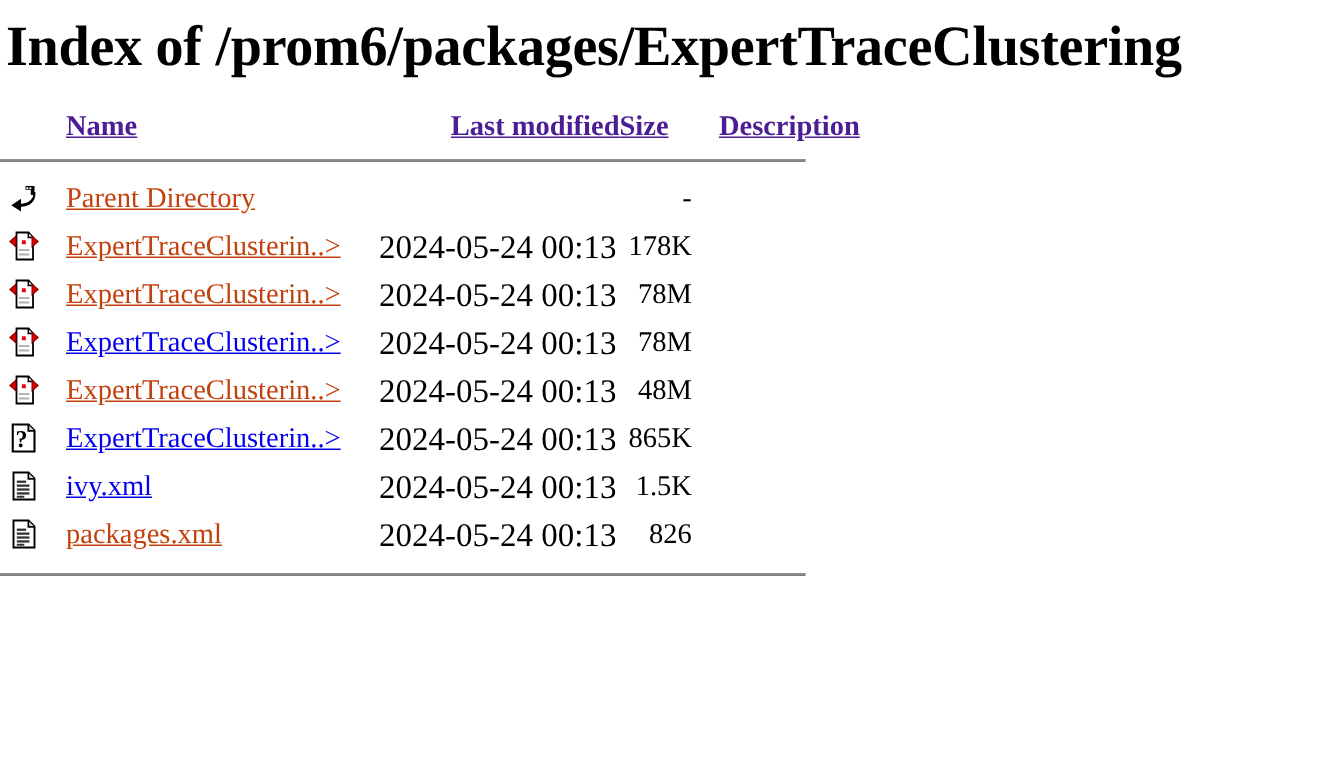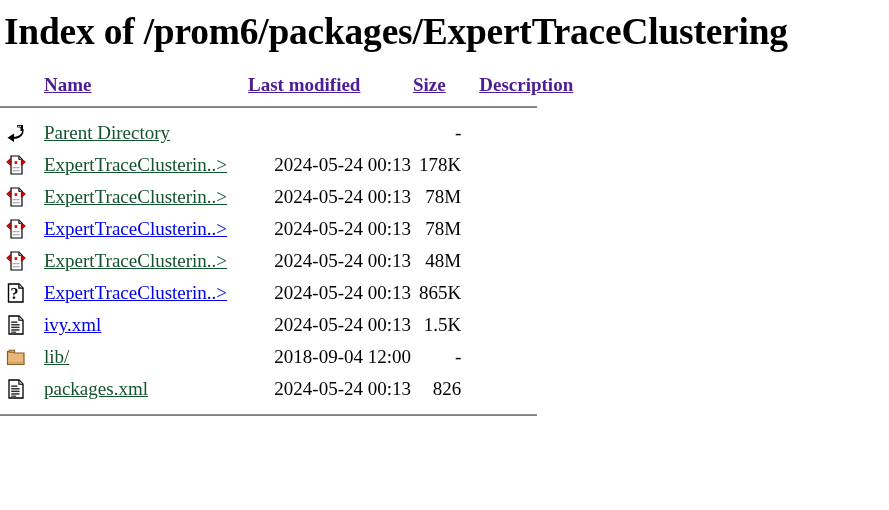--- a/index.html
+++ b/index.html
@@ -44,21 +44,21 @@
     white-space: nowrap;
   }
 
   
   tr.hdr th {
     font-weight: normal;
     padding-bottom: 7px;
   }
   tr.hdr th.c-icon { width: 32px; }
   tr.hdr th.c-name { width: 200px; text-align: left; padding-left: 6px; }
-  tr.hdr th.c-date { width: 165px; text-align: left; padding-left: 4px;}
+  tr.hdr th.c-date { width: 165px; text-align: right; padding-left: 4px;}
   tr.hdr th.c-size { width: 50px;  text-align: left; }
   tr.hdr th.c-desc { width: 110px; text-align: center; padding-left: 8px;}
 
   a.hdr-link {
     color: #4c1d95;
     font-weight: bold;
     text-decoration: underline;
   }
 
   
@@ -80,34 +80,34 @@
     text-align: left;
     padding-left: 6px;
   }
   tr.item td.c-name {
     padding-left: 6px;
     text-align: left;
   }
   tr.item td.c-date {
     text-align: right;
     padding-right: 2px;
-    font-size: 19px;
+    font-size: 22px;
   }
   tr.item td.c-size {
     text-align: right;
     padding-right: 2px;
     padding-left: 6px;
   }
   tr.item td.c-desc { text-align: left; }
 
   a.file-link {
     text-decoration: underline;
   }
   a.file-link.unvisited { color: #0000ee; }
-  a.file-link.visited   { color: #14532d; }
+  a.file-link.visited   { color: #c2410c; }
 
   
   .icon {
     display: inline-block;
     width: 20px;
     height: 22px;
     vertical-align: middle;
     position: relative;
     top: -1px;
   }
@@ -233,31 +233,20 @@
                 <path d="M12.9 2.2 L12.9 6.2 L17 6.2" fill="#d0d0d0" stroke="#000000" stroke-width="1.1"></path>
                 <rect x="5.2" y="7.4" width="6.2" height="1.5" fill="#303030"></rect>
                 <rect x="5.2" y="10" width="8.4" height="1.5" fill="#303030"></rect>
                 <rect x="5.2" y="12.6" width="8.4" height="1.5" fill="#303030"></rect>
                 <rect x="5.2" y="15.2" width="8.4" height="1.5" fill="#303030"></rect>
                 <rect x="5.2" y="17.5" width="5" height="1.3" fill="#303030"></rect>
               </svg></span></td>
           <td class="c-name"><a href="#" class="file-link unvisited">ivy.xml</a></td>
           <td class="c-date">2024-05-24 00:13</td>
           <td class="c-size">1.5K</td>
-          <td class="c-desc"></td>
-        </tr>
-        <tr class="item">
-          <td class="c-icon"><span class="icon"><svg width="20" height="22" viewBox="0 0 20 22">
-                <path d="M1.5 5.5 L7.5 5.5 L8.8 7 L18 7 L18 18.5 L1.5 18.5 Z" fill="#e8b878" stroke="#8a5a24" stroke-width="1.2"></path>
-                <rect x="3.2" y="4.2" width="5.4" height="2" fill="#e8b878" stroke="#8a5a24" stroke-width="1"></rect>
-                <path d="M2.4 16.8 L17.2 16.8" stroke="#c99050" stroke-width="1"></path>
-              </svg></span></td>
-          <td class="c-name"><a href="#" class="file-link visited">lib/</a></td>
-          <td class="c-date">2018-09-04 12:00</td>
-          <td class="c-size">-</td>
           <td class="c-desc"></td>
         </tr>
         <tr class="item">
           <td class="c-icon"><span class="icon"><svg width="20" height="22" viewBox="0 0 20 22">
                 <path d="M3 2 L13 2 L17 6 L17 20 L3 20 Z" fill="#ffffff" stroke="#000000" stroke-width="1.3"></path>
                 <path d="M12.9 2.2 L12.9 6.2 L17 6.2" fill="#d0d0d0" stroke="#000000" stroke-width="1.1"></path>
                 <rect x="5.2" y="7.4" width="6.2" height="1.5" fill="#303030"></rect>
                 <rect x="5.2" y="10" width="8.4" height="1.5" fill="#303030"></rect>
                 <rect x="5.2" y="12.6" width="8.4" height="1.5" fill="#303030"></rect>
                 <rect x="5.2" y="15.2" width="8.4" height="1.5" fill="#303030"></rect>

